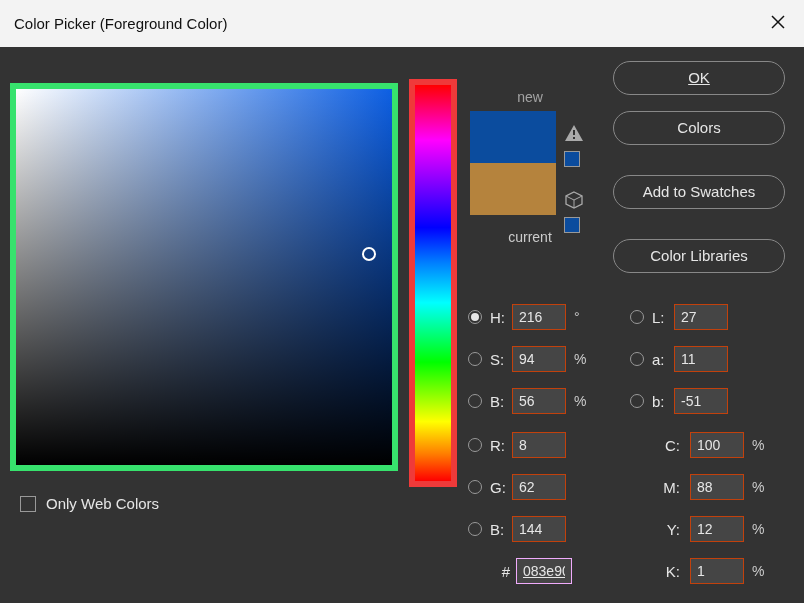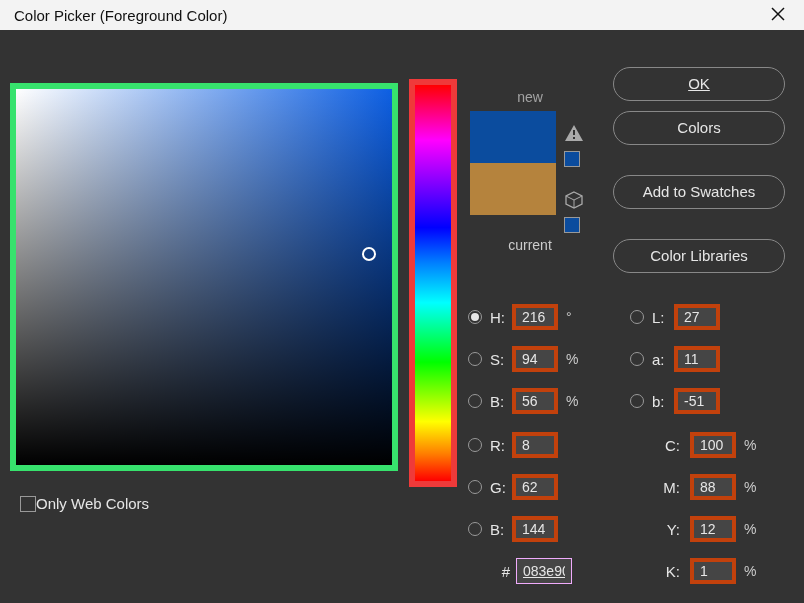--- a/index.html
+++ b/index.html
@@ -6,21 +6,21 @@
     body {
       width: 804px; height: 603px;
       background: #333333;
       font-family: "Segoe UI", Arial, sans-serif;
       font-size: 14px;
       color: #ccc;
       overflow: hidden;
       position: relative;
     }
     .titlebar {
-      height: 30px;
+      height: 47px;
       background: #f3f3f3;
       color: #111;
       display: flex;
       align-items: center;
       padding: 8px 14px;
       justify-content: space-between;
     }
     .titlebar .title { font-size: 15px; }
     .close-icon svg { width: 16px; height: 16px; }
     .close-icon { cursor: pointer; padding: 4px; }
@@ -66,69 +66,69 @@
       left: 470px; top: 44px;
       width: 120px;
     }
     .new-label { text-align: center; margin-bottom: 6px; color: #a3a3a3; }
     .swatch-new {
       width: 86px; height: 52px; background:#0b4c9e;
     }
     .swatch-cur {
       width: 86px; height: 52px; background:#b5833d;
     }
-    .cur-label { text-align: center; margin-top: 22px; color: #ccc; }
+    .cur-label { text-align: center; margin-top: 14px; color: #ccc; }
     .warn-col {
       position: absolute; left: 564px; top: 80px;
       display:flex; flex-direction:column; gap:24px;
     }
     .sw-small {
       width: 16px; height:16px; border:1px solid #999; margin-top:6px;
     }
     .warn-icon, .cube-icon { width:20px; height:20px; display:flex; justify-content:center; }
     .btn {
       position: absolute;
       width: 172px; height: 34px;
       border: 1px solid #888;
       border-radius: 17px;
       background: #333;
       color: #e6e6e6;
       font-size: 15px;
       cursor: pointer;
       text-align: center;
       line-height: 32px;
     }
-    .b-ok     { left: 613px; top: 22px; text-decoration: underline; }
+    .b-ok     { left: 613px; top: 16px; text-decoration: underline; }
     .b-cancel { left: 613px; top: 66px; }
     .b-add    { left: 613px; top: 130px; }
     .b-lib    { left: 613px; top: 194px; }
     .only-web {
       position: absolute;
       left: 20px; top: 450px;
-      display: flex; align-items: center; 
+      display: flex; align-items: center; gap: 10px;
       color: #e6e6e6; font-size:15px;
     }
     .chk {
       width: 16px; height: 16px; border:1px solid #999; background:#333;
     }
     .fieldrow {
       position: absolute;
       display: flex; align-items: center; height: 28px;
     }
     .radio {
       width:14px; height:14px; border:1px solid #999; border-radius:50%;
       margin-right:8px; position:relative; background:#333;
     }
     .radio.sel::after{
       content:""; position:absolute; left:2px; top:2px; width:8px; height:8px;
       border-radius:50%; background:#e6e6e6;
     }
     .lbl { width: 22px; color:#e6e6e6; font-size:15px; }
     .tbox {
-      width: 46px; height:26px; background:#454545; border:4px solid #c2410c;
+      width: 54px; height:26px; background:#454545; border:1px solid #c2410c;
       color:#e6e6e6; padding:0 6px; font-size:14px;
     }
     .tbox.hex { width: 56px; border:1px solid #f0abfc;text-decoration:underline; }
     .unit { margin-left:8px; color:#ccc; }
     .lblR { width:28px; text-align:right; margin-right:10px; color:#e6e6e6; font-size:15px;}
   </style>
 </head>
 <body>
 
 <div class="titlebar">

